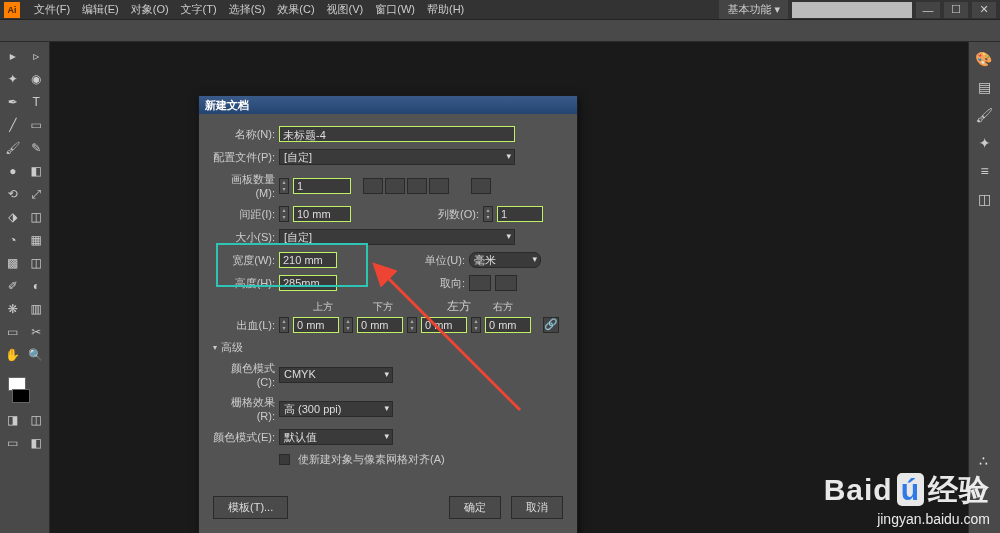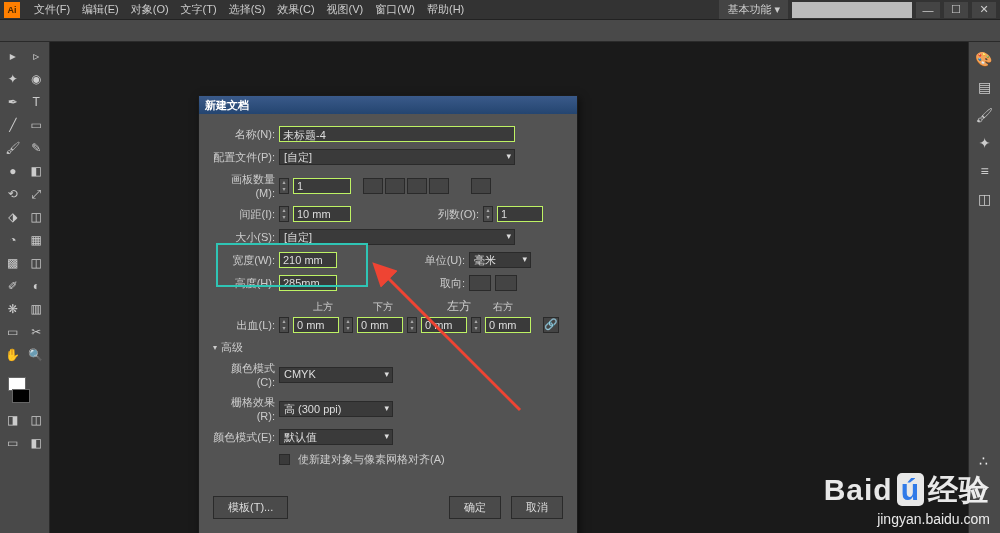--- a/index.html
+++ b/index.html
@@ -36,21 +36,21 @@
 .dlg-body { padding: 12px 14px 14px 14px; color: #ccc; font-size: 11px; }
 .row { display: flex; align-items: center; margin-bottom: 7px; gap: 4px; }
 .lbl { width: 62px; text-align: right; color: #ccc; font-size: 11px; }
 .inp { background: #3a3a3a; border: 1px solid #bef264; color: #ddd; font-size: 11px; padding: 1px 3px; height: 16px; }
 .inp.w60 { width: 58px; }
 .inp.w48 { width: 46px; }
 .sel { background: #3a3a3a; border: 1px solid #2a2a2a; color: #ddd; font-size: 11px; height: 16px; padding: 0 14px 0 4px; position: relative; }
 .sel::after { content: "▾"; position: absolute; right: 3px; top: 1px; font-size: 9px; }
 .sel.w200 { width: 236px; }
 .sel.w110 { width: 114px; }
-.sel.w80 { width: 62px; }
+.sel.w80 { width: 72px; border-radius: 7px; }
 .spinner { width: 10px; height: 16px; background: #4a4a4a; border: 1px solid #2a2a2a; display: flex; flex-direction: column; }
 .spinner div { flex: 1; font-size: 6px; text-align: center; line-height: 6px; color: #aaa; }
 .grid-icons { display: flex; gap: 2px; margin-left: 8px; }
 .gi { width: 20px; height: 16px; background: #444; border: 1px solid #2a2a2a; }
 .hl-box { position: absolute; border: 2px solid #2fc5b5; left: 216px; top: 243px; width: 152px; height: 44px; pointer-events: none; }
 .arrow { position: absolute; left: 370px; top: 260px; width: 160px; height: 160px; pointer-events: none; }
 .orient { width: 22px; height: 16px; background: #444; border: 1px solid #2a2a2a; }
 .section-title { display: flex; align-items: center; gap: 4px; margin: 4px 0 6px 0; color: #ccc; font-size: 11px; }
 .tri { font-size: 8px; }
 .checkbox { width: 11px; height: 11px; background: #3a3a3a; border: 1px solid #2a2a2a; display: inline-block; margin-right: 4px; vertical-align: middle; }

